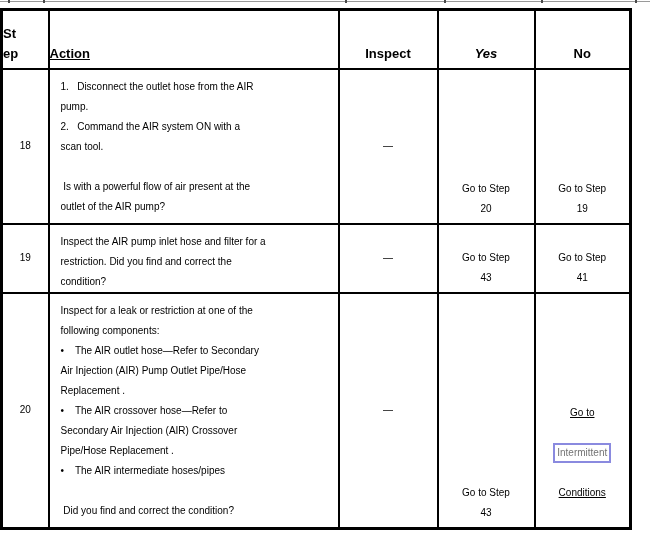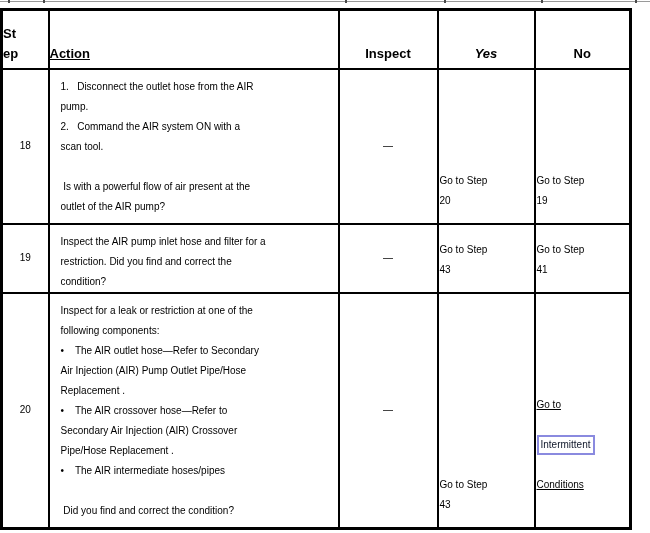--- a/index.html
+++ b/index.html
@@ -75,31 +75,32 @@
   td.action-cell p {
     margin: 0;
     white-space: pre-wrap;
     min-height: 20px;
   }
   td.values-cell {
     text-align: center;
     vertical-align: middle;
   }
   td.yes-cell, td.no-cell {
+    text-align: center;
     vertical-align: bottom;
-    padding-bottom: 12px;
+    padding-bottom: 4px;
     white-space: pre-line;
   }
   .no-line { display: block; text-decoration: underline; }
   .link-box {
     display: inline-block;
     border: 2px solid #8a8adf;
     padding: 0 2px;
     line-height: 16px;
-    color: #0f172a;
+    color: #737373;
     cursor: pointer;
   }
 </style>
 </head>
 <body>
 
 <div class="artifact-line"></div>
 <div class="artifact-tick" style="left:8px"></div>
 <div class="artifact-tick" style="left:43px"></div>
 <div class="artifact-tick" style="left:345px"></div>

